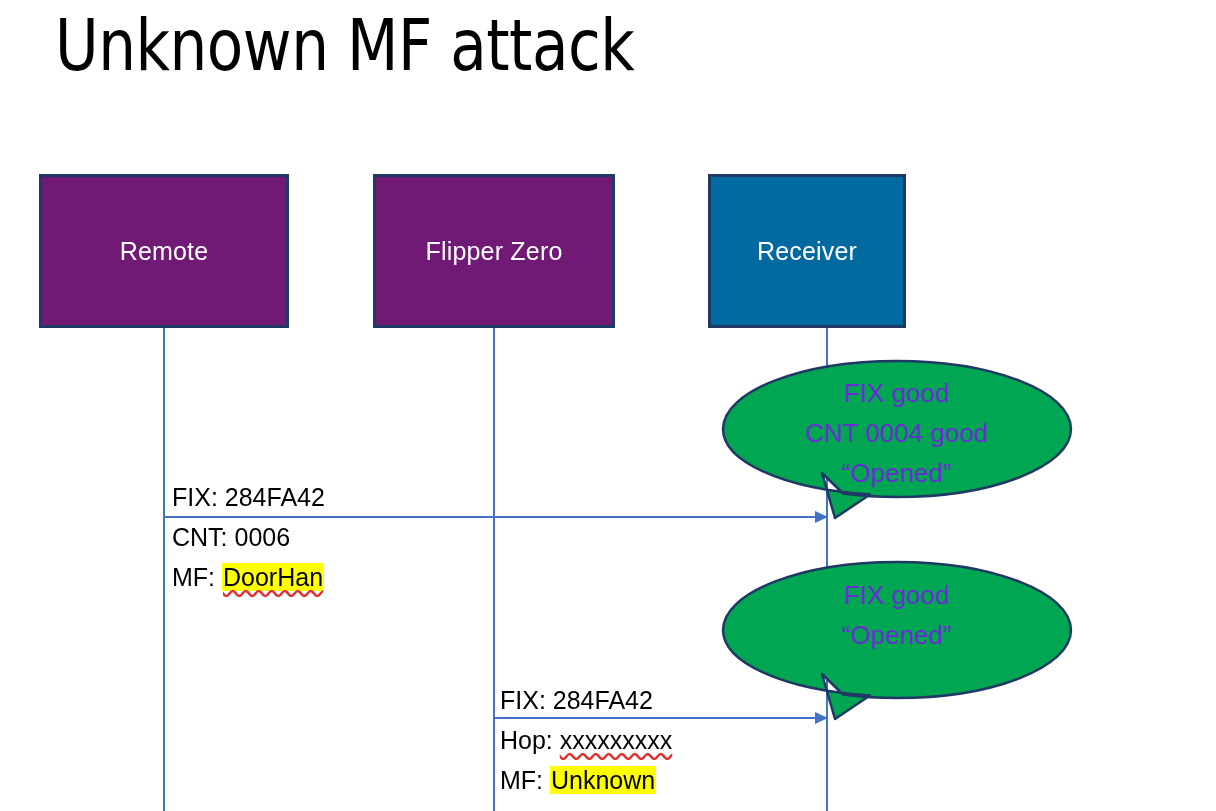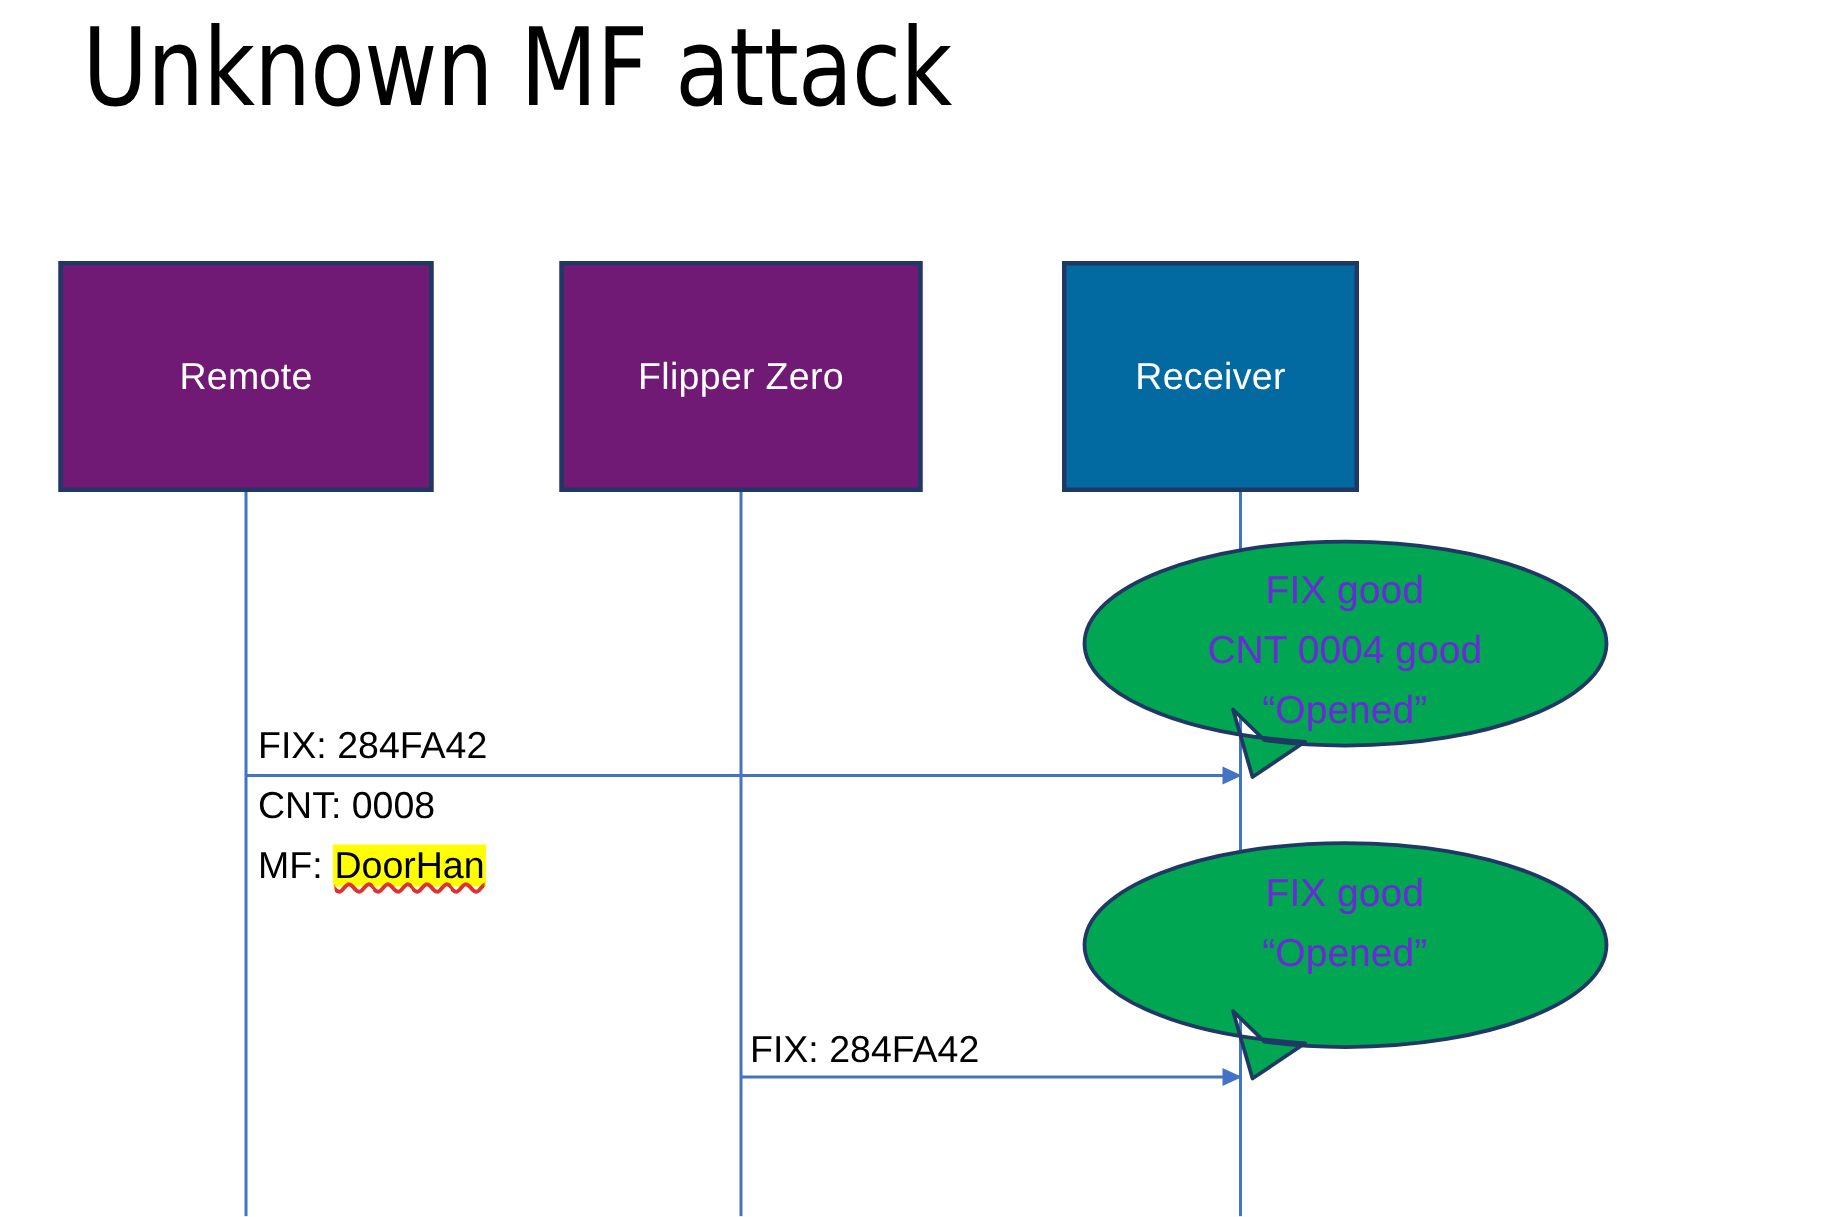--- a/index.html
+++ b/index.html
@@ -146,27 +146,31 @@
 
   <div class="lifeline" id="lifeline-remote"></div>
   <div class="lifeline" id="lifeline-flipper"></div>
   <div class="lifeline" id="lifeline-receiver"></div>
 
   <div class="msg-arrow" id="msg-arrow-1"></div>
   <div class="msg-label" id="msg-label-1-top">
     <span>FIX: 284FA42</span>
   </div>
   <div class="msg-label" id="msg-label-1-bot">
-    <div><span>CNT: </span><span>0008</span></div>
+    <div><span>CNT: </span><span>0006</span></div>
     <div><span>MF: </span><span class="hl sq">DoorHan</span></div>
   </div>
 
   <div class="msg-arrow" id="msg-arrow-2"></div>
   <div class="msg-label" id="msg-label-2-top">
     <span>FIX: 284FA42</span>
+  </div>
+  <div class="msg-label" id="msg-label-2-bot">
+    <div><span>Hop: </span><span class="sq">xxxxxxxxx</span></div>
+    <div><span>MF: </span><span class="hl">Unknown</span></div>
   </div>
 
   <div class="callout" id="callout-1">
     <svg width="350" height="162" viewBox="0 0 350 162">
       <path d="M 175 0
                C 271 0 349 30.5 349 68
                C 349 105.5 271 136 175 136
                C 156 136 138 134.8 121 132.5
                L 100 112
                L 113 157

